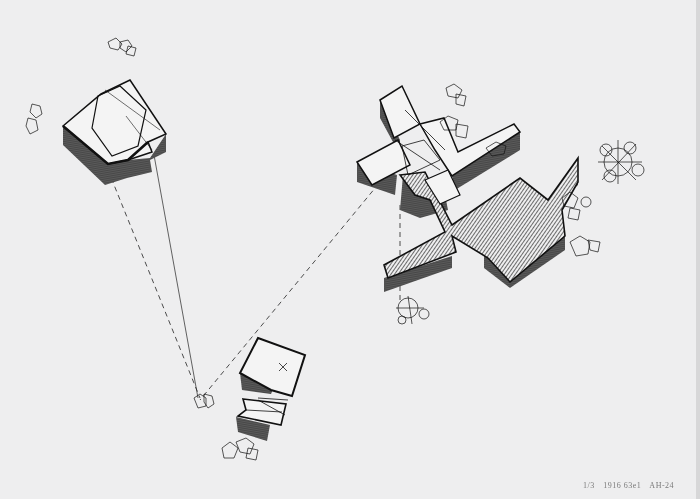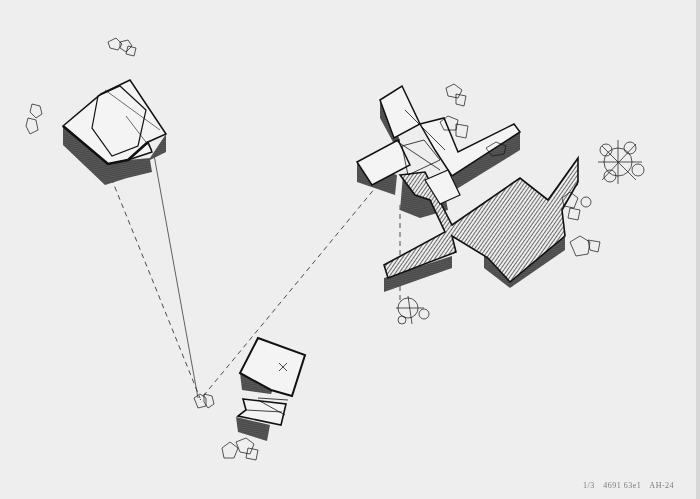--- a/index.html
+++ b/index.html
@@ -139,15 +139,15 @@
         <line x1="0" y1="12" x2="28" y2="12"></line>
         <line x1="12" y1="0" x2="16" y2="28"></line>
         <circle cx="28" cy="18" r="5"></circle>
         <circle cx="6" cy="24" r="4"></circle>
     </g>
   </g>
 </svg>
 
 <div id="inscription">
   <span>1/3</span>
-  <span>4691 63e1</span>
+  <span>1916 63e1</span>
   <span>AH-24</span>
 </div>
 
 </body></html>

